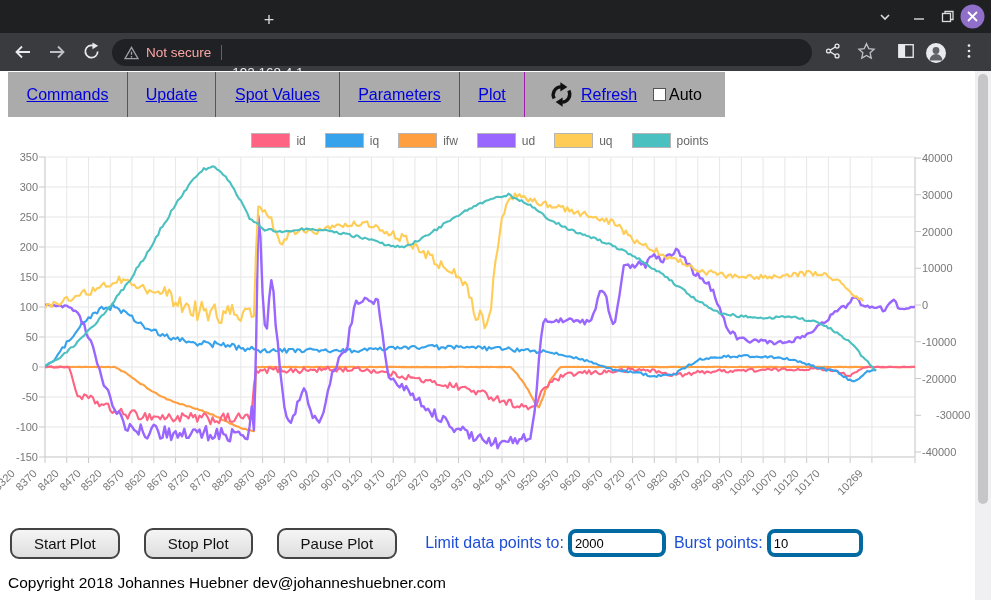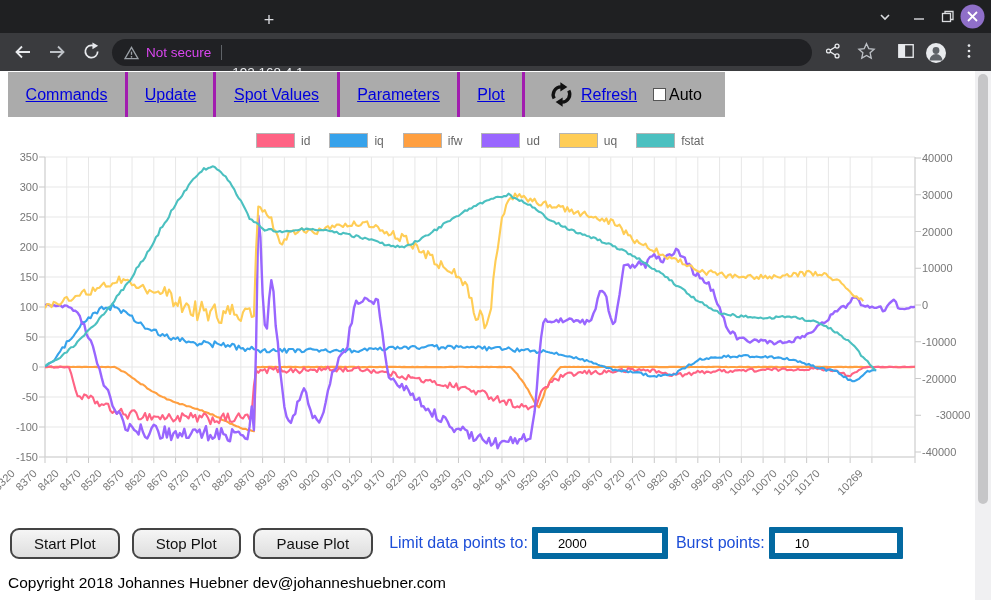--- a/index.html
+++ b/index.html
@@ -11,52 +11,52 @@
        border-radius:8px 8px 0 0;display:flex;align-items:center;padding:0 8px;box-sizing:border-box;}
   .tab-title{color:#e8eaed;font-size:12.5px;white-space:nowrap;overflow:hidden;flex:1;margin-left:8px;}
   .tab-close{color:#9aa0a6;font-size:14px;line-height:14px;padding:0 2px;cursor:default;}
   .newtab{position:absolute;left:258px;top:9px;width:22px;height:22px;color:#dadce0;font-size:18px;
           line-height:22px;text-align:center;border-radius:50%;}
   .win-ctl{position:absolute;top:0;height:33px;display:flex;align-items:center;color:#dadce0;}
   .toolbar{position:absolute;left:0;top:33px;width:991px;height:38px;background:#3a3b3e;}
   .nav-ic{position:absolute;top:42px;width:22px;height:22px;color:#e8eaed;font-size:18px;line-height:22px;text-align:center;}
   .omnibox{position:absolute;left:112px;top:39px;width:700px;height:27px;background:#202124;border-radius:14px;
            display:flex;align-items:center;padding:0 12px;box-sizing:border-box;}
-  .omni-sec{color:#d946ef;font-size:13.5px;margin-left:7px;}
+  .omni-sec{color:#fca5a5;font-size:13.5px;margin-left:7px;}
   .omni-div{width:1px;height:15px;background:#5f6368;margin:0 10px;}
   .omni-url{color:#e8eaed;font-size:13.5px;margin-top:39px;}
   .tool-right{position:absolute;top:42px;width:22px;height:22px;text-align:center;}
 
   
   .page{position:absolute;left:0;top:71px;width:991px;height:529px;background:#fff;}
 
   .navbar{position:absolute;left:8px;top:1px;height:45px;display:flex;background:#ababab;}
-  .nav-cell{display:flex;align-items:center;justify-content:center;border-right:3px solid #a21caf;box-sizing:border-box;}
+  .nav-cell{display:flex;align-items:center;justify-content:center;border-right:1px solid #a21caf;box-sizing:border-box;}
   .nav-cell:last-child{border-right:none;}
   .nav-link{color:#0000dd;text-decoration:underline;font-size:16px;cursor:pointer;}
   .auto-box{width:13px;height:13px;border:1px solid #555;background:#fff;margin:0 3px 0 16px;appearance:none;-webkit-appearance:none;}
 
   
   .chart{position:absolute;left:0;top:54px;width:933px;height:390px;}
   .legend{position:absolute;left:45px;top:8px;width:870px;display:flex;justify-content:center;gap:19px;}
   .leg-item{display:flex;align-items:center;gap:6px;}
   .leg-box{width:39px;height:15px;border:1px solid #b5b5b5;box-sizing:border-box;}
   .leg-lab{font-size:12px;color:#666;}
   .ylab{position:absolute;width:36px;text-align:right;font-size:11px;color:#777;}
   .yrlab{position:absolute;text-align:left;font-size:11px;color:#777;}
   .xlab{position:absolute;font-size:11px;color:#777;white-space:nowrap;
         transform-origin:100% 0;transform:rotate(-45deg);}
 
   
   .controls{position:absolute;left:10px;top:456px;height:32px;display:flex;align-items:center;}
   .plot-btn{font-family:"Liberation Sans",sans-serif;font-size:15px;color:#111;background:linear-gradient(#f5f5f5,#dedede);
-            border:2px solid #444;border-radius:9px;height:31px;padding:0 22px;margin-right:12px;cursor:pointer;}
+            border:2px solid #444;border-radius:9px;height:31px;padding:0 22px;margin-right:24px;cursor:pointer;}
   .ctl-label{font-size:16px;color:#1d4ed8;margin:0 4px 0 4px;}
-  .ctl-input{width:84px;height:18px;border:6px solid #0369a1;border-radius:1px;font-size:13px;
-             font-family:"Liberation Sans",sans-serif;padding:1px 20px;}
+  .ctl-input{width:84px;height:18px;border:4px solid #0369a1;border-radius:8px;font-size:13px;
+             font-family:"Liberation Sans",sans-serif;padding:1px 3px;}
   .copyright{position:absolute;left:8px;top:503px;font-size:15.5px;color:#000;}
 
   
   .scrollbar{position:absolute;left:975px;top:0;width:16px;height:529px;background:#f0f0f2;}
   .scroll-thumb{position:absolute;left:3px;top:3px;width:10px;height:430px;background:#c6c6c8;border-radius:5px;}
 </style>
 </head>
 <body>
 
 <div id="screen">
@@ -199,21 +199,21 @@
           <span class="leg-item">
             <span class="leg-box" style="background: rgb(153, 102, 255);"></span>
             <span class="leg-lab">ud</span>
           </span>
           <span class="leg-item">
             <span class="leg-box" style="background: rgb(255, 205, 86);"></span>
             <span class="leg-lab">uq</span>
           </span>
           <span class="leg-item">
             <span class="leg-box" style="background: rgb(75, 192, 192);"></span>
-            <span class="leg-lab">fstat</span>
+            <span class="leg-lab">points</span>
           </span>
         </div>
       <svg id="plot" style="position:absolute;left:37px;top:30px;" width="886" height="311" viewBox="-8 -2 886 311">
           <line x1="0" y1="0" x2="0" y2="300" stroke="#e7e7e7" stroke-width="1"></line>
           <line x1="0" y1="300" x2="0" y2="306" stroke="#c9c9c9" stroke-width="1"></line>
           <line x1="21.76088044022011" y1="0" x2="21.76088044022011" y2="300" stroke="#e7e7e7" stroke-width="1"></line>
           <line x1="21.76088044022011" y1="300" x2="21.76088044022011" y2="306" stroke="#c9c9c9" stroke-width="1"></line>
           <line x1="43.52176088044022" y1="0" x2="43.52176088044022" y2="300" stroke="#e7e7e7" stroke-width="1"></line>
           <line x1="43.52176088044022" y1="300" x2="43.52176088044022" y2="306" stroke="#c9c9c9" stroke-width="1"></line>
           <line x1="65.28264132066033" y1="0" x2="65.28264132066033" y2="300" stroke="#e7e7e7" stroke-width="1"></line>

